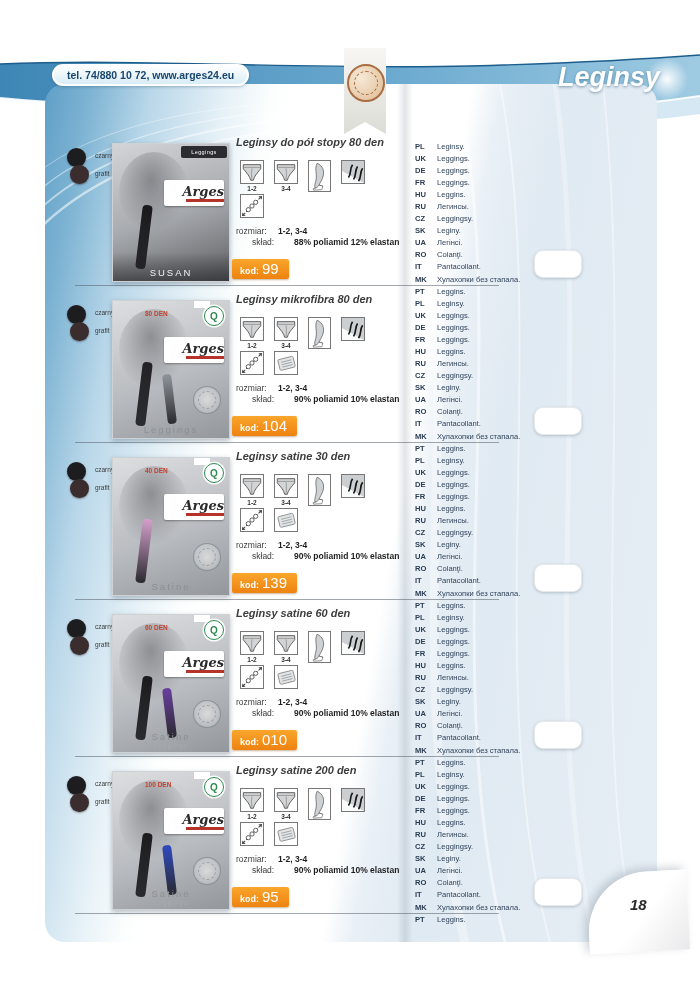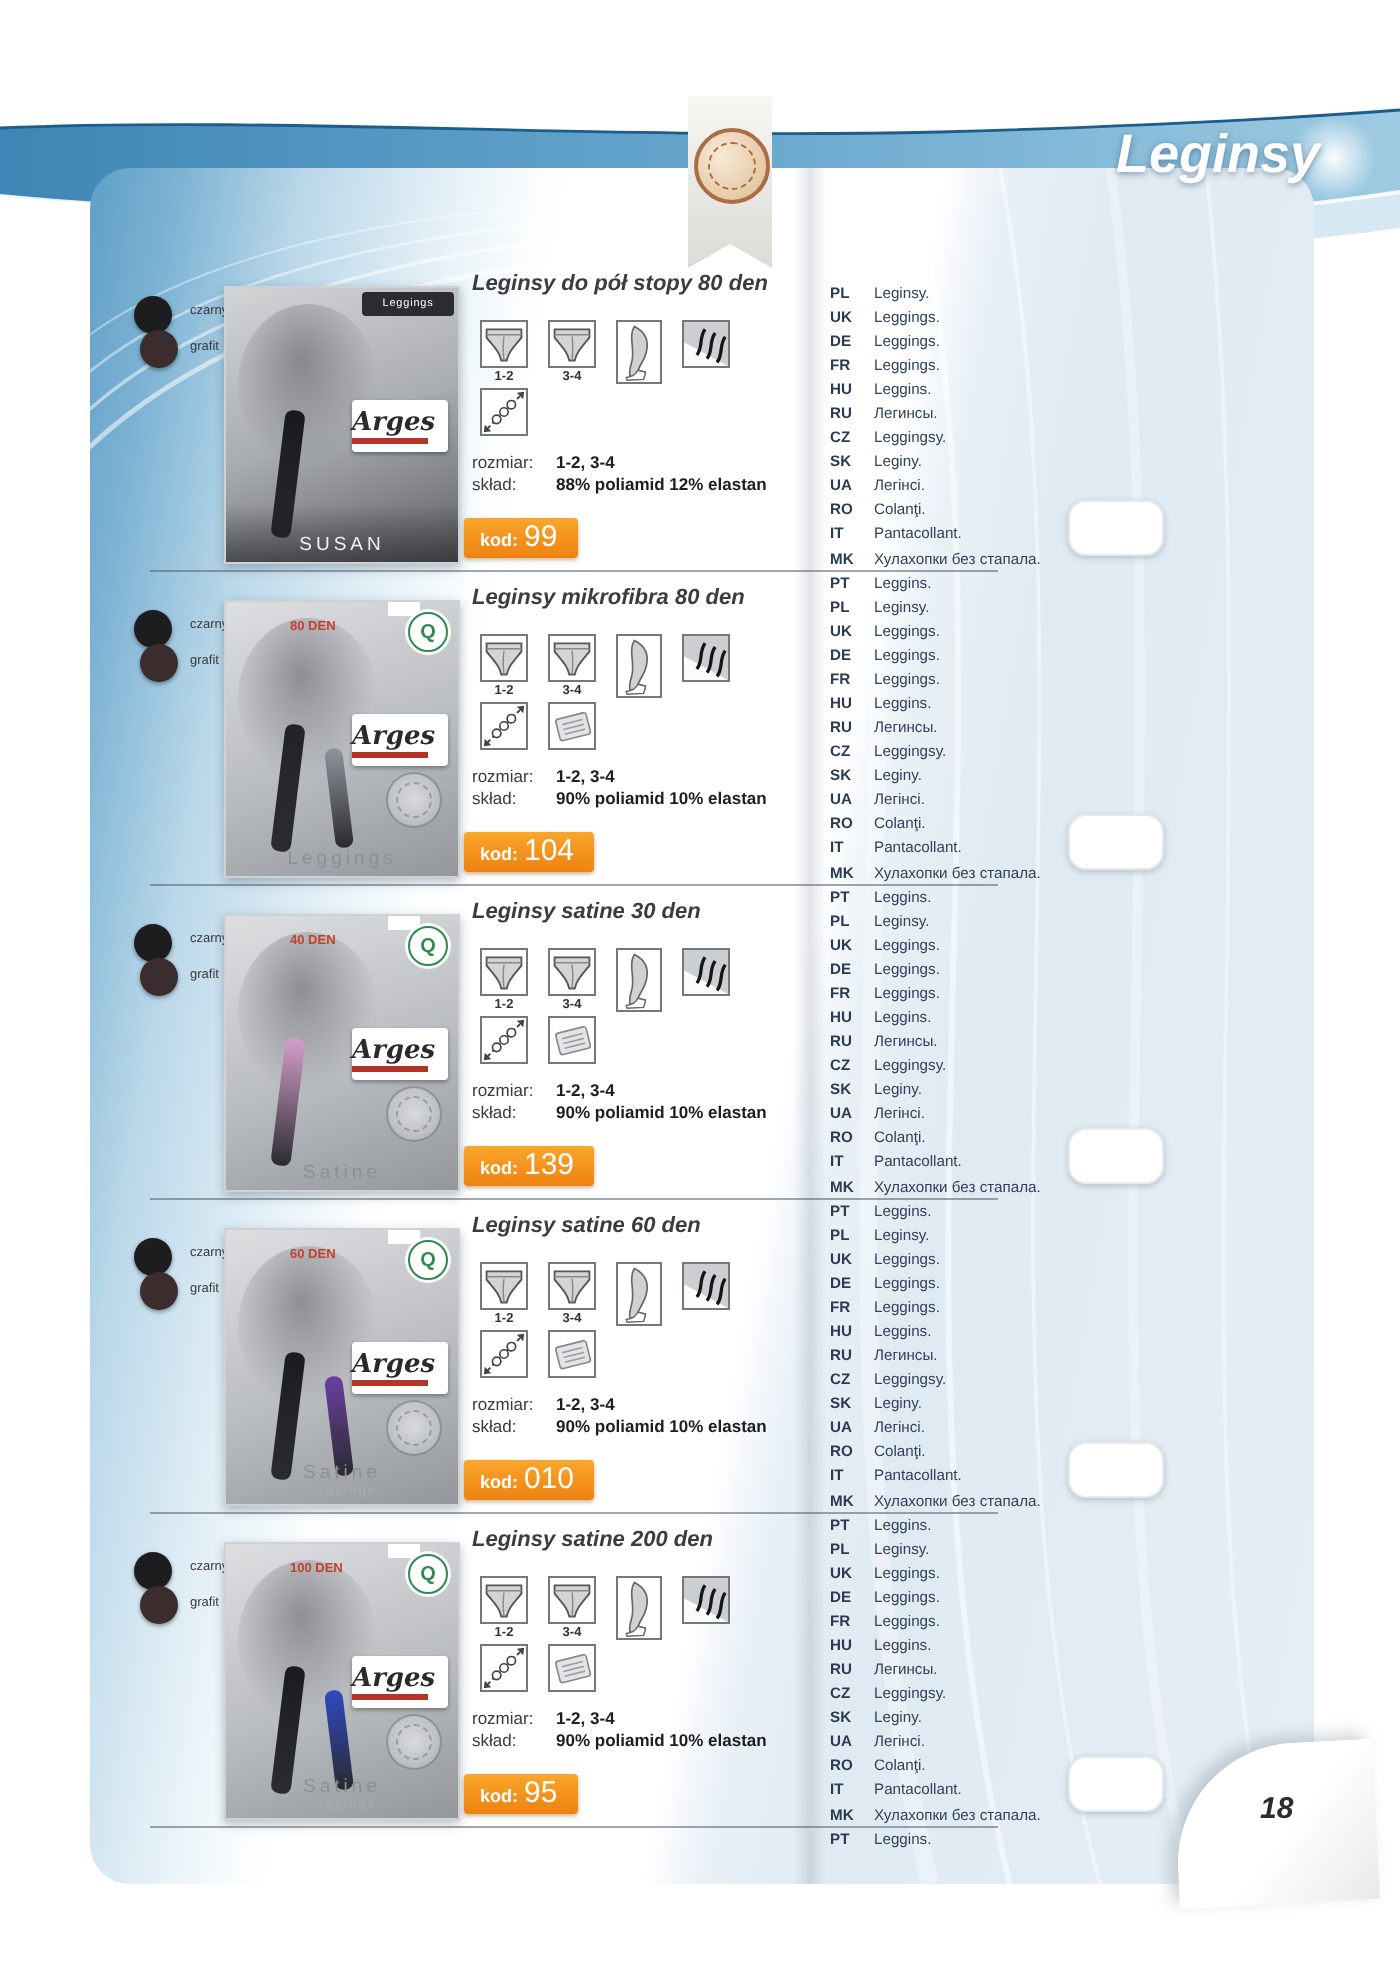--- a/index.html
+++ b/index.html
@@ -57,22 +57,22 @@
   .leg-bar{position:absolute;border-radius:4px;}
   .leg-bar.b1{left:26px;bottom:12px;width:10px;height:64px;transform:rotate(7deg);}
   .leg-bar.b2{left:52px;bottom:14px;width:9px;height:50px;transform:rotate(-7deg);}
   .ph-top-tab{position:absolute;right:2px;top:2px;height:12px;min-width:46px;background:#2b2b30;border-radius:2px;
     color:#fff;font-size:5.5px;display:flex;align-items:center;justify-content:center;letter-spacing:.4px;}
   .notch{position:absolute;top:0;right:18px;width:16px;height:7px;background:#fff;border:1px solid #cfd2d5;border-top:none;}
   .ph-den{position:absolute;left:32px;top:9px;font-size:6.5px;font-weight:bold;color:#c4402e;}
   .qseal{position:absolute;right:5px;top:5px;width:18px;height:18px;border-radius:50%;background:#fff;
     border:1.5px solid #2f8a4f;box-shadow:0 0 0 1.5px rgba(255,255,255,.9);
     display:flex;align-items:center;justify-content:center;font-size:10px;font-weight:bold;color:#2f8a4f;}
-  .brand{position:absolute;right:5px;top:56px;width:48px;height:26px;background:#fff;border-radius:2px;
-    box-shadow:0 1px 2px rgba(0,0,0,.35);display:flex;flex-direction:column;align-items:flex-start;justify-content:center;}
+  .brand{position:absolute;right:5px;top:36px;width:60px;height:26px;background:#fff;border-radius:2px;
+    box-shadow:0 1px 2px rgba(0,0,0,.35);display:flex;flex-direction:column;align-items:flex-end;justify-content:center;}
   .brand-name{font-family:"DejaVu Serif",serif;font-style:italic;font-weight:bold;font-size:13px;color:#2a2a2c;line-height:1;}
   .brand-bar{display:block;width:38px;height:3px;margin-top:1px;background:#b5342a;}
   .stamp{position:absolute;right:8px;bottom:24px;width:26px;height:26px;border-radius:50%;
     border:1px solid rgba(70,95,105,.45);background:radial-gradient(circle,rgba(255,255,255,.55),rgba(255,255,255,.1));}
   .stamp::after{content:"";position:absolute;inset:4px;border-radius:50%;border:1px dashed rgba(70,95,105,.4);}
   .ph-bottom{position:absolute;left:0;right:0;bottom:0;height:26px;display:flex;flex-direction:column;
     align-items:center;justify-content:flex-end;padding-bottom:3px;}
   .photo.style-a .ph-bottom{background:linear-gradient(180deg,rgba(30,30,34,0),rgba(30,30,34,.55));}
   .ph-name{font-size:9.5px;letter-spacing:2px;color:#8c9095;}
   .photo.style-a .ph-name{color:#f2f2f2;text-align:right;}
@@ -85,21 +85,21 @@
   .icn{position:absolute;width:24px;height:24px;border:1px solid #777;background:#fff;box-sizing:border-box;}
   .icn svg{display:block;width:100%;height:100%;}
   .icn .sz{position:absolute;left:0;right:0;bottom:-9px;text-align:center;font-size:6.5px;font-weight:bold;color:#333;}
   .i1{left:8px;top:20px;} .i2{left:42px;top:20px;}
   .i3{left:76px;top:20px;width:23px;height:32px;}
   .i4{left:109px;top:20px;}
   .i5{left:8px;top:54px;} .i6{left:42px;top:54px;}
   .spec{position:absolute;left:4px;font-size:8.5px;color:#3b3b3d;white-space:nowrap;}
   .spec .k{display:inline-block;width:42px;}
   .spec b{color:#1e1e1f;}
-  .sp1{top:86px;} .sp2{top:97px;}
+  .sp1{top:86px;} .sp2{top:97px;margin-left:16px;}
   .kod{position:absolute;left:0;top:119px;display:inline-flex;align-items:baseline;gap:3px;
     padding:2px 10px 3px 8px;background:linear-gradient(180deg,#f9a62c,#ee8210);border-radius:2px;
     box-shadow:0 1px 2px rgba(120,70,0,.4);color:#fff;}
   .kod .kl{font-size:9px;font-weight:bold;}
   .kod .kn{font-size:15px;font-weight:normal;line-height:1;}
   .pricebox{position:absolute;left:302px;top:110px;width:46px;height:26px;background:#fff;border-radius:9px;
     border:1px solid #e7eaec;box-shadow:0 1px 3px rgba(70,90,110,.3);}
 
   
   .langs{position:absolute;left:370px;top:1px;margin:0;padding:0;list-style:none;width:220px;}
@@ -125,20 +125,21 @@
         <stop offset="1" stop-color="#9fcbe2"></stop>
       </linearGradient>
     </defs>
     <path d="M330,52 C450,62 580,56 700,40 L700,60 C600,74 470,78 330,64 Z" fill="#cfe4f1" opacity="0.85"></path>
     <path d="M0,10 C140,4 300,16 470,12 C580,9 660,4 700,1 L700,42 C620,54 540,59 400,55 C240,50 120,56 0,44 Z" fill="url(#gband)"></path>
     <path d="M0,10 C140,4 300,16 470,12 C580,9 660,4 700,1" fill="none" stroke="#1d5d8c" stroke-width="1.4"></path>
     <path d="M0,44 C120,56 240,50 400,55 C540,59 620,54 700,42" fill="none" stroke="#ffffff" stroke-width="2" opacity="0.9"></path>
   </svg>
 
   <div class="flare"></div>
+  <div class="contact-pill">tel. 74/880 10 72, www.arges24.eu</div>
   <div class="page-title">Leginsy</div>
 
   <div class="ribbon">
     <div class="seal">
       <div class="seal-inner"></div>
     </div>
   </div>
 
   <div class="panel">
     <svg class="deco-arcs" width="300" height="170" viewBox="0 0 300 170">

